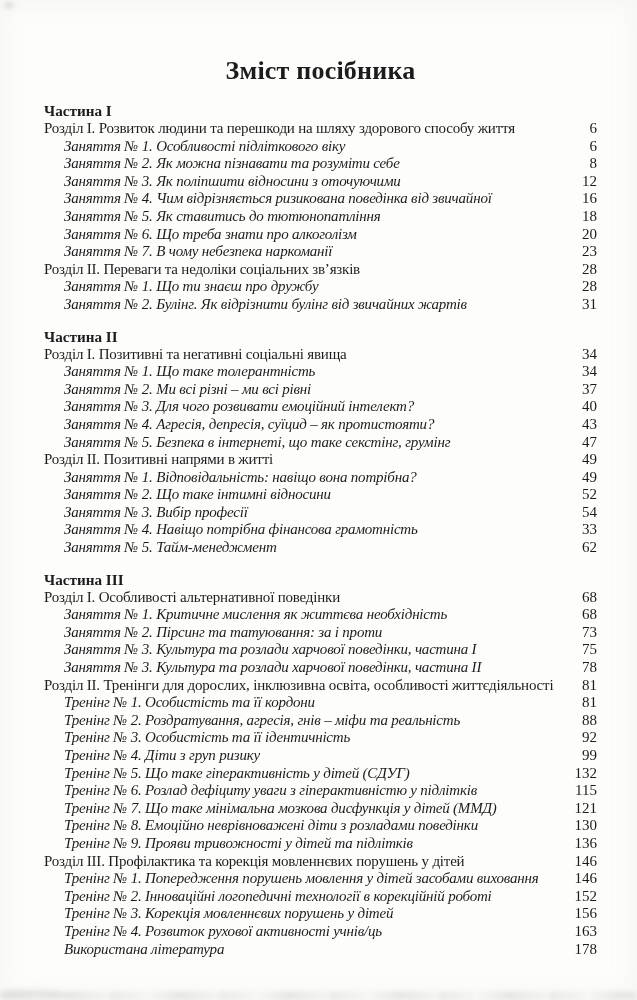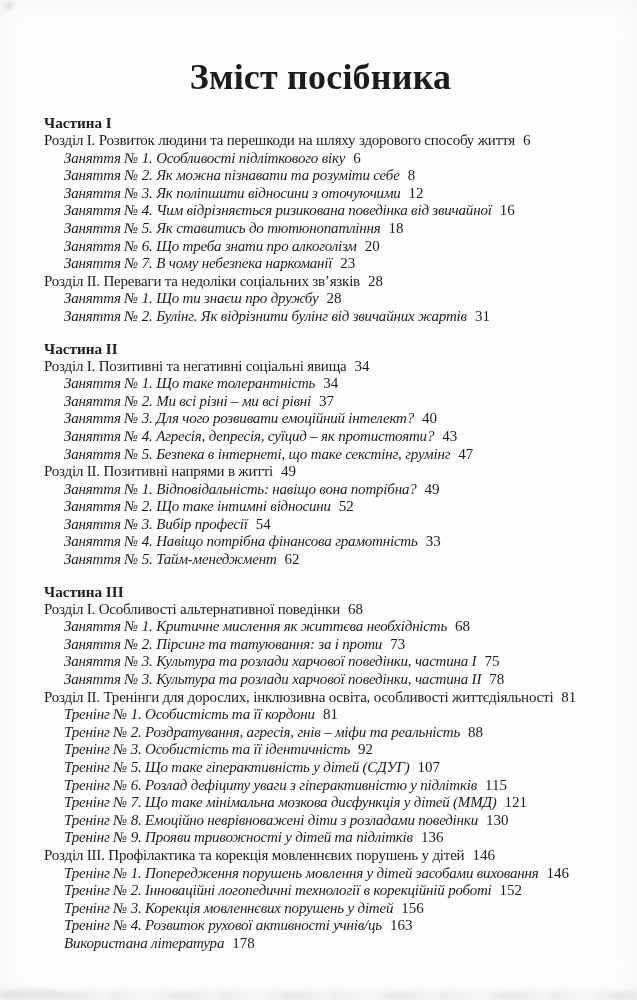--- a/index.html
+++ b/index.html
@@ -46,36 +46,37 @@
   }
 
   .content {
     position: absolute;
     left: 44px;
     right: 40px;
     top: 56px;
   }
   .title {
     text-align: center;
-    font-size: 36px;
+    font-size: 26px;
     font-weight: bold;
     margin: 0 0 16px 0;
     letter-spacing: 0.2px;
   }
   .part-heading {
     font-weight: bold;
     font-size: 15.2px;
     line-height: 18px;
     margin-top: 14px;
   }
   .toc > .part-heading:first-child {
     margin-top: 4px;
   }
   .toc-row {
     display: flex;
+    justify-content: space-between;
     align-items: baseline;
     font-size: 15px;
     line-height: 17.6px;
     white-space: nowrap;
     letter-spacing: -0.2px;
   }
   .toc-row .label {
     flex: 0 1 auto;
   }
   .toc-row.indent-1 .label {
@@ -223,22 +224,26 @@
         </div>
         <div class="toc-row indent-1">
           <span class="label">Тренінг № 2. Роздратування, агресія, гнів – міфи та реальність</span>
           <span class="pagenum">88</span>
         </div>
         <div class="toc-row indent-1">
           <span class="label">Тренінг № 3. Особистість та її ідентичність</span>
           <span class="pagenum">92</span>
         </div>
         <div class="toc-row indent-1">
+          <span class="label">Тренінг № 4. Діти з груп ризику</span>
+          <span class="pagenum">99</span>
+        </div>
+        <div class="toc-row indent-1">
           <span class="label">Тренінг № 5. Що таке гіперактивність у дітей (СДУГ)</span>
-          <span class="pagenum">107</span>
+          <span class="pagenum">132</span>
         </div>
         <div class="toc-row indent-1">
           <span class="label">Тренінг № 6. Розлад дефіциту уваги з гіперактивністю у підлітків</span>
           <span class="pagenum">115</span>
         </div>
         <div class="toc-row indent-1">
           <span class="label">Тренінг № 7. Що таке мінімальна мозкова дисфункція у дітей (ММД)</span>
           <span class="pagenum">121</span>
         </div>
         <div class="toc-row indent-1">

